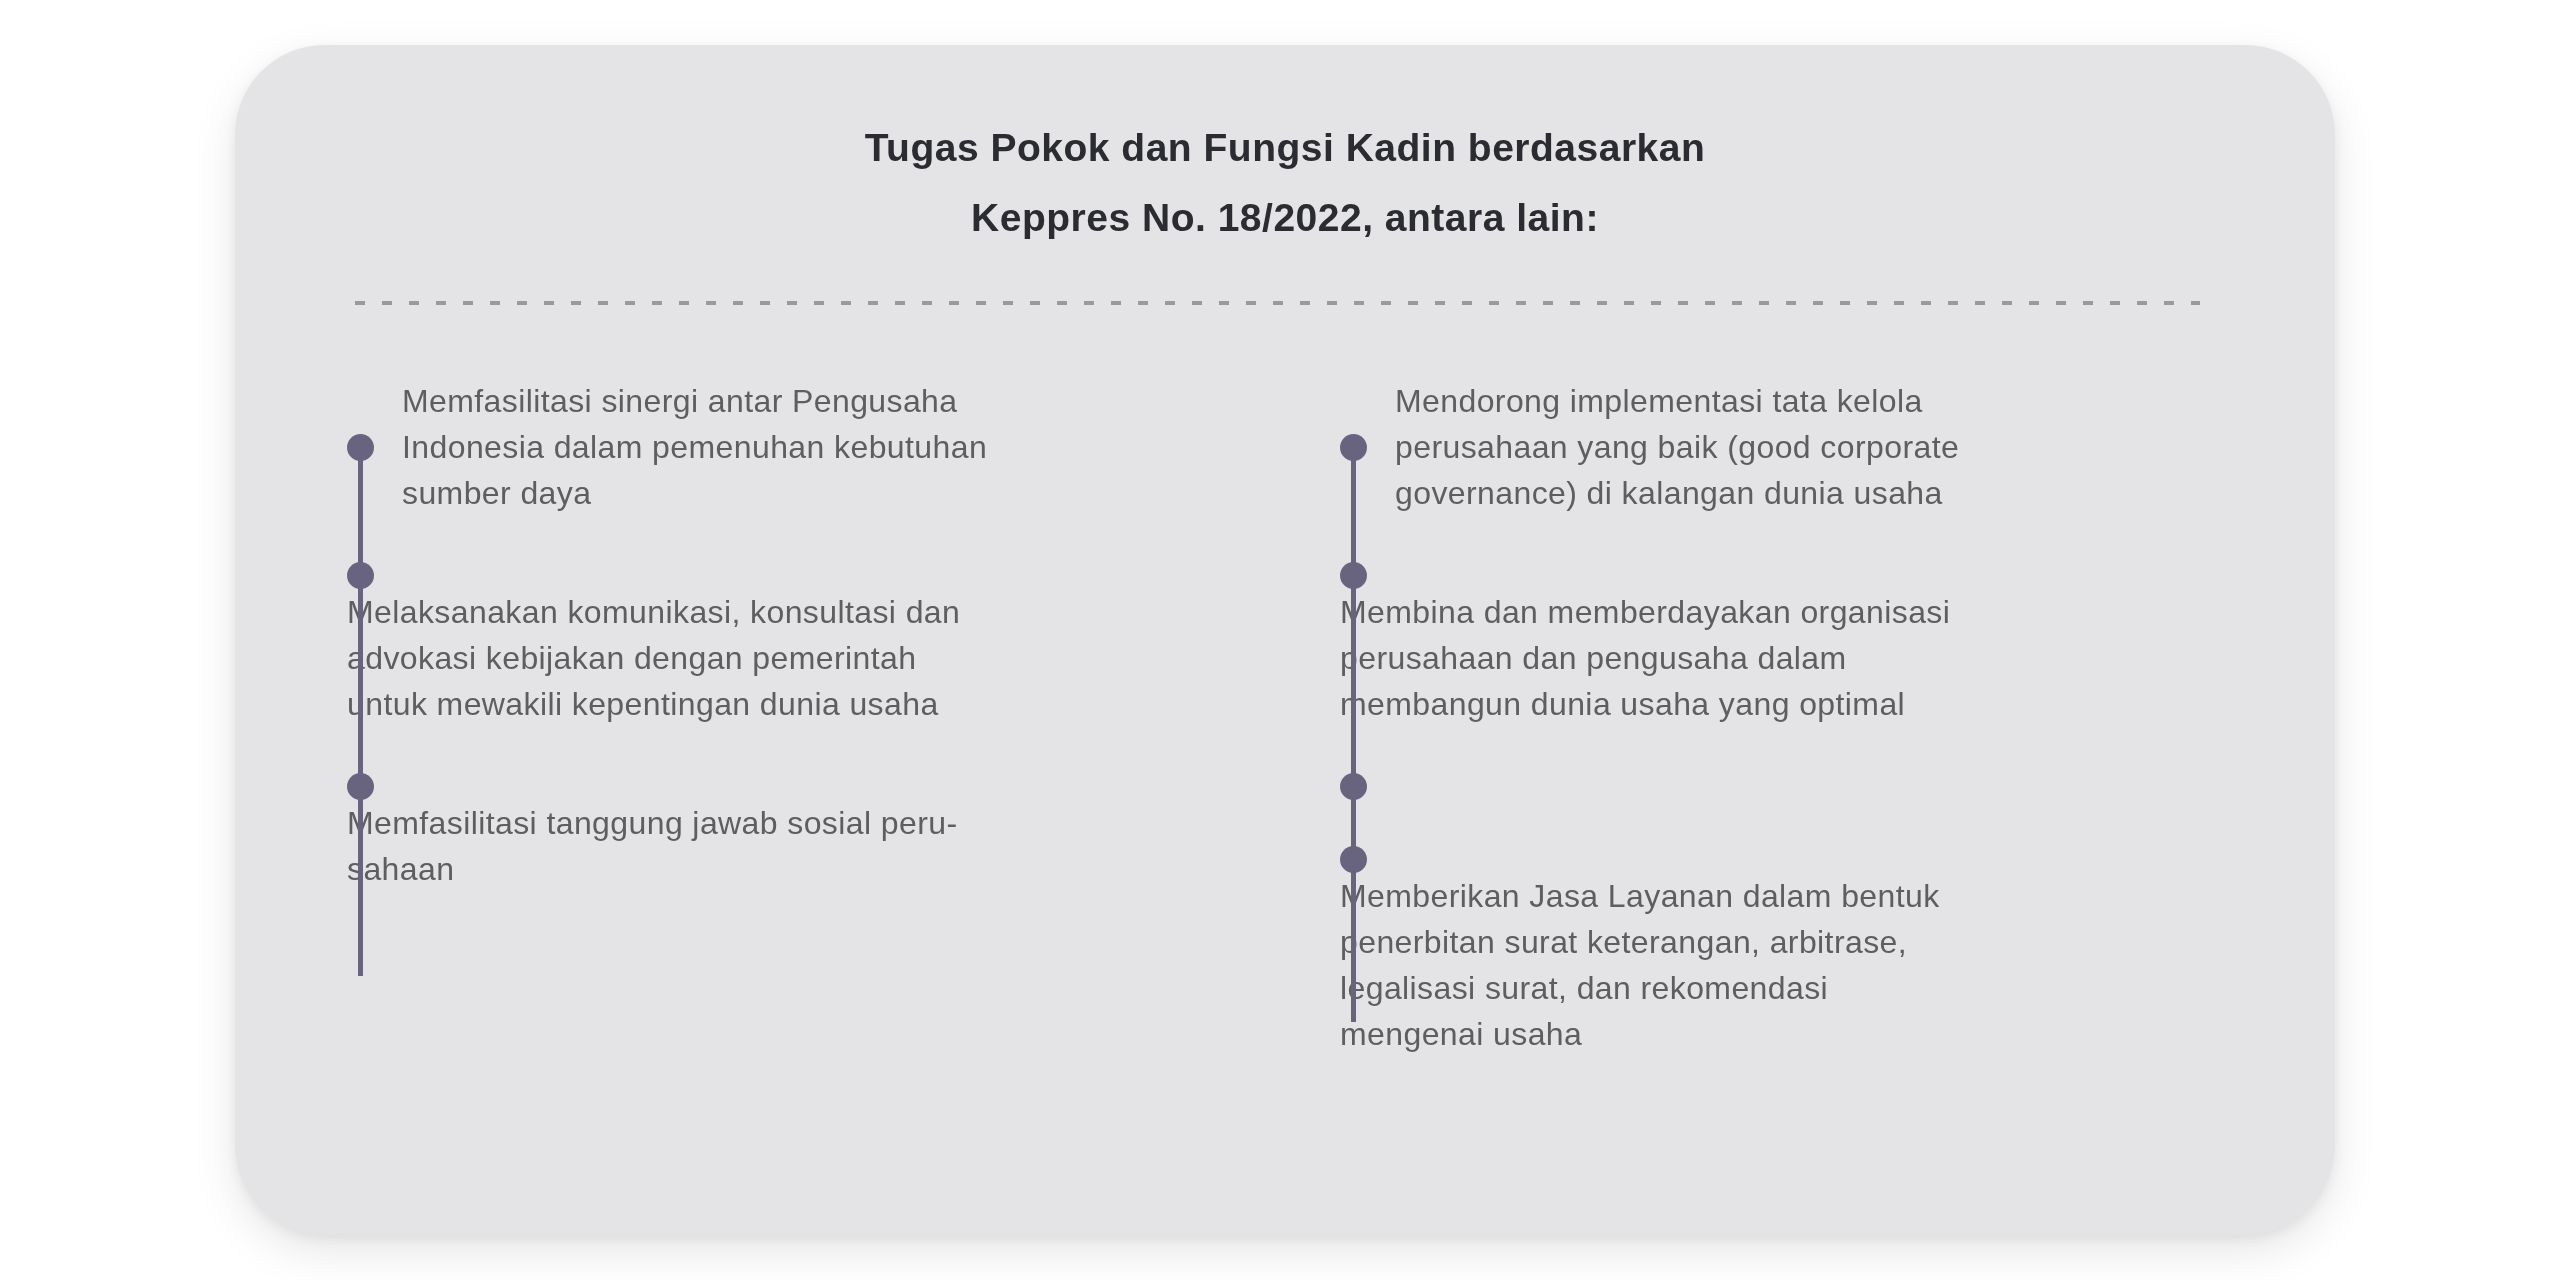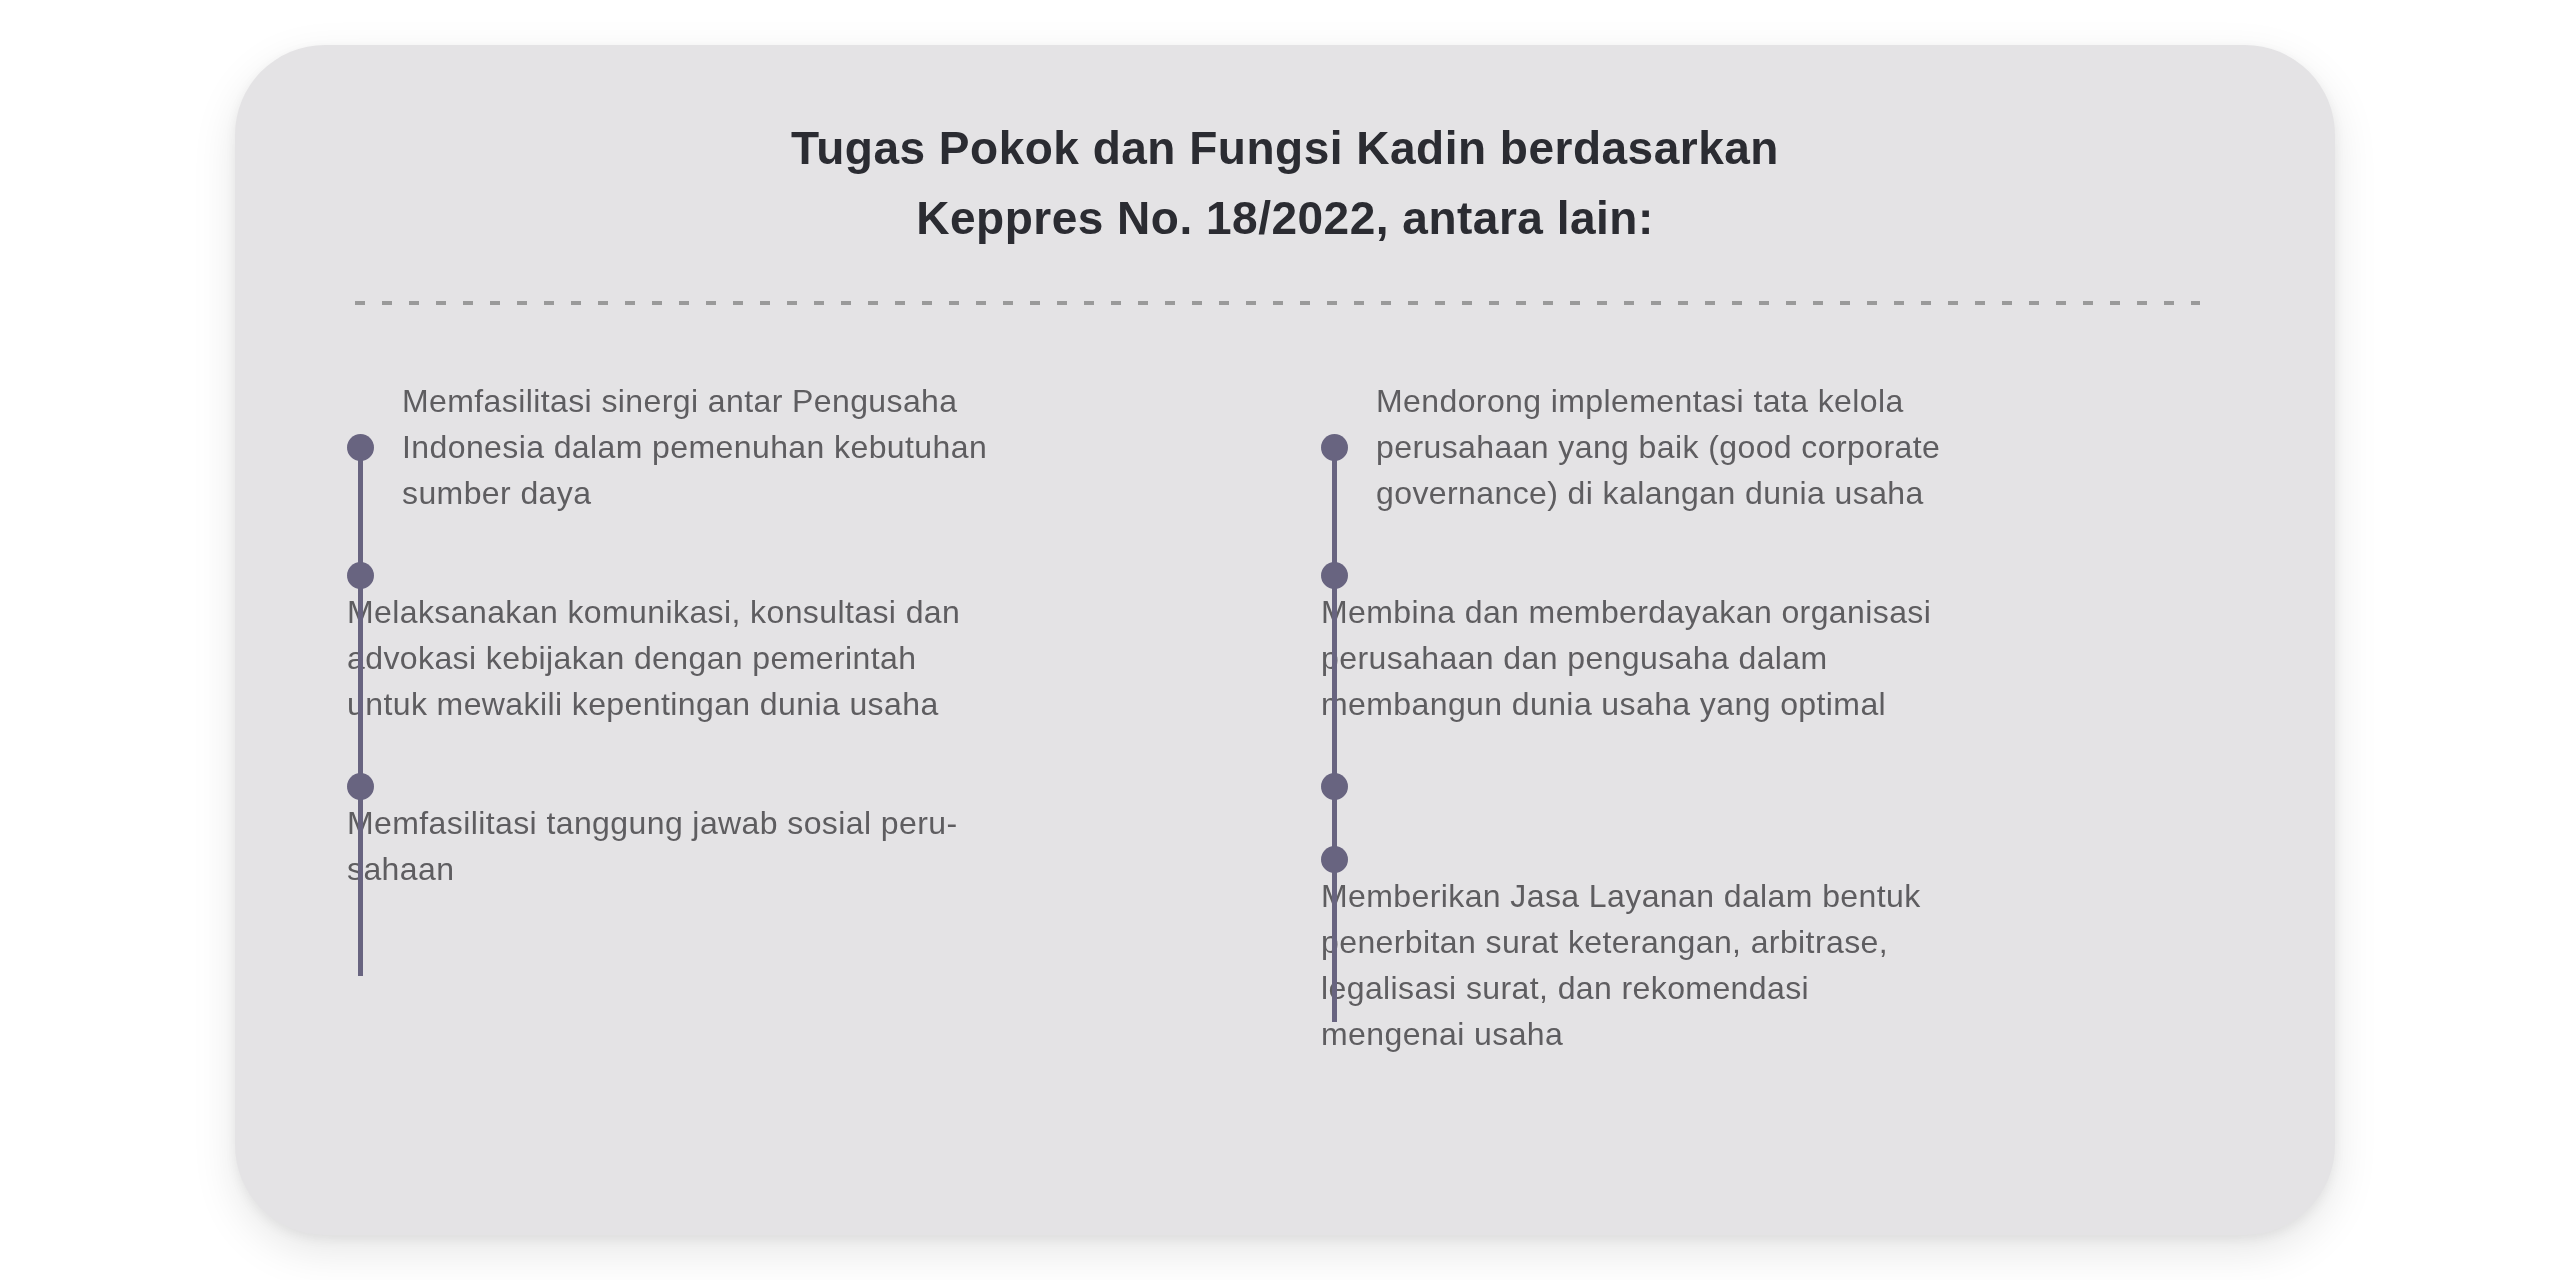--- a/index.html
+++ b/index.html
@@ -28,21 +28,21 @@
     border-radius: 90px;
     box-shadow: 0 16px 45px rgba(0,0,0,0.10), 0 4px 12px rgba(0,0,0,0.06);
   }
 
   .title {
     position: absolute;
     top: 68px;
     left: 0;
     width: 100%;
     text-align: center;
-    font-size: 46px;
+    font-size: 39px;
     line-height: 70px;
     font-weight: 700;
     color: #2b2c32;
     letter-spacing: 0.5px;
     white-space: pre-line;
   }
 
   .divider {
     position: absolute;
     top: 256px;
@@ -53,20 +53,21 @@
       #9a9a9a 0px, #9a9a9a 10px,
       transparent 10px, transparent 27px);
   }
 
   .columns {
     position: absolute;
     top: 333px;
     left: 0;
     right: 0;
     display: flex;
+    gap: 19px;
   }
 
   .column {
     position: relative;
   }
 
   .column.left  { margin-left: 112px; width: 880px; }
   .column.right { margin-left: 94px;  width: 930px; }
 
   .item { display: flex; }

